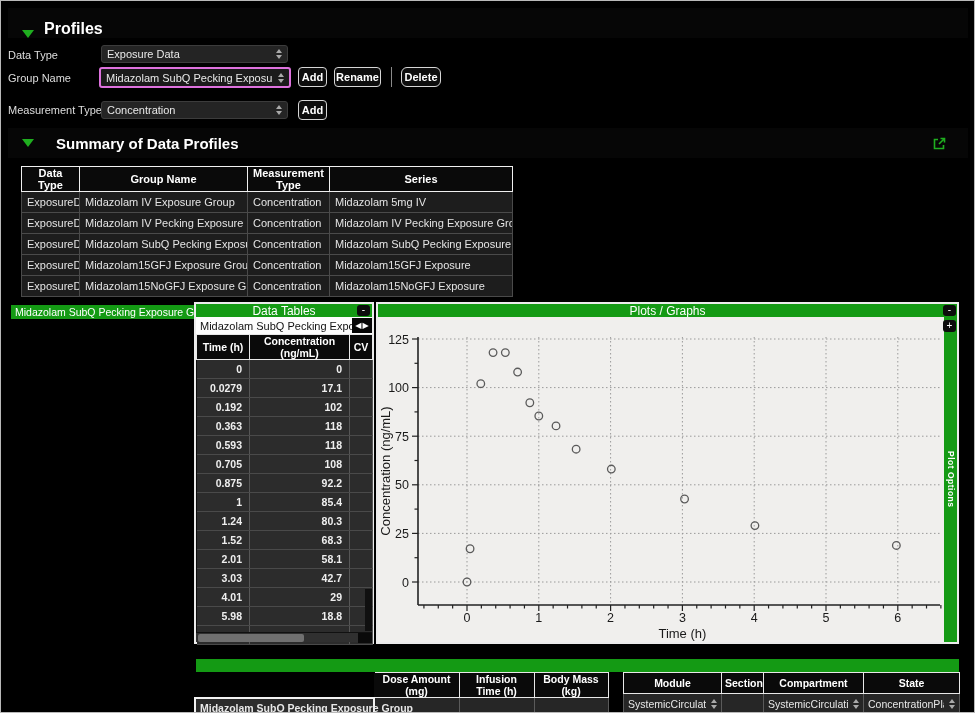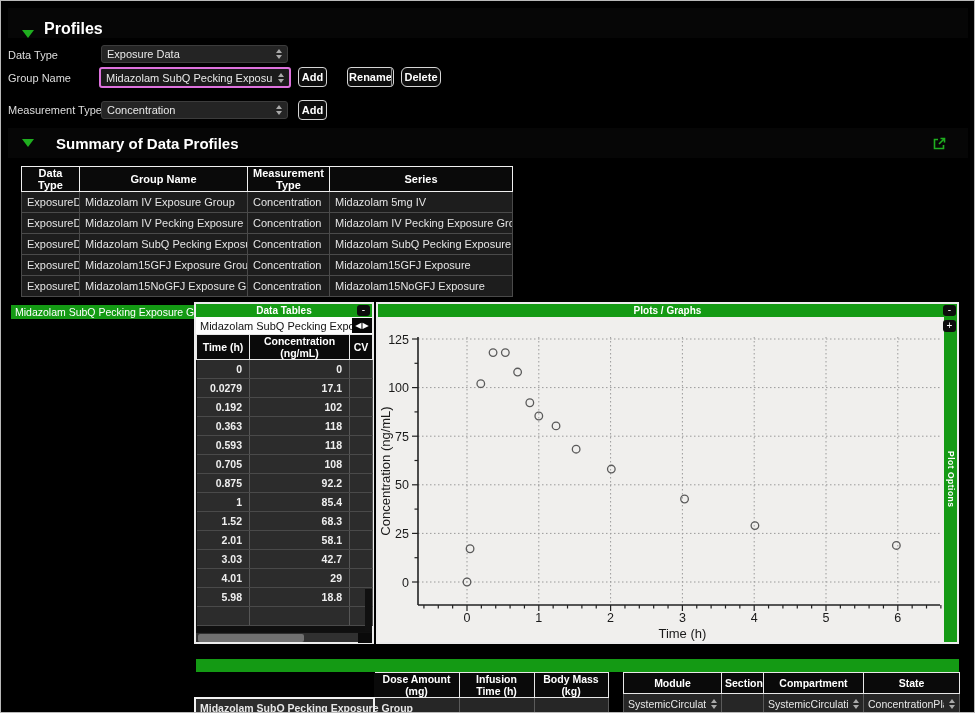--- a/index.html
+++ b/index.html
@@ -36,21 +36,21 @@
   table { border-collapse:collapse; table-layout:fixed; }
   .sumtbl th { background:#0a0a0a; border:1px solid #f0f0f0; color:#fff;
     font-size:11px; font-weight:700; height:17px; padding:0 3px; }
   .sumtbl td { background:#1d1d1d; border:1px solid #4a4a4a; color:#e4e4e4;
     font-size:11px; height:21px; padding:0 5px; text-align:left; white-space:nowrap; overflow:hidden; }
 
   
   .panel { border:2px solid #ececec; background:#0f0f0f; }
   .panel-head { background:#149a14; height:13px; position:relative;
     display:flex; align-items:center; justify-content:center; }
-  .panel-head .ph-title { color:#fff; font-size:10px; font-weight:700; }
+  .panel-head .ph-title { color:#fff; font-size:12px; font-weight:400; }
   .sqbtn { position:absolute; background:#0c0c0c; color:#fff; border-radius:3px;
     font-size:10px; line-height:9px; text-align:center; cursor:pointer; }
 
   
   .tabbar { background:#fdfdfd; height:17px; display:flex; align-items:center; position:relative; }
   .tabbar .tab-label { color:#111; font-size:11px; padding-left:4px; white-space:nowrap; overflow:hidden; flex:1; }
   .tab-arrows { background:#060606; height:15px; width:20px; display:flex; align-items:center; justify-content:center; gap:1px; }
   .tab-arrows span { color:#fff; font-size:8px; cursor:pointer; }
   .dtbl th { background:#0a0a0a; border:1px solid #e8e8e8; color:#fff; font-size:10.5px; font-weight:700; height:19px; padding:0 2px; }
   .dtbl td { background:#2c2c2c; border-right:1px solid #565656; border-bottom:1px solid #4a4a4a;
@@ -98,21 +98,21 @@
 
 <div class="abs form-label" style="left:7px; top:71px;">Group Name</div>
 <div class="abs dd magenta" style="left:98px; top:66px; width:192px; height:21px;">
   <span class="dd-text">Midazolam SubQ Pecking Exposure Group</span>
   <span class="spin">
       <i class="up"></i>
       <i class="dn"></i>
     </span>
 </div>
 <div class="abs btn" style="left:297px; top:66px; width:29px; height:20px;">Add</div>
-<div class="abs btn" style="left:333px; top:66px; width:47px; height:20px;margin-left:13px;">Rename</div>
+<div class="abs btn" style="left:333px; top:66px; width:47px; height:20px;">Rename</div>
 <div class="abs vdivider" style="left:390px; top:66px; height:20px;"></div>
 <div class="abs btn" style="left:400px; top:66px; width:40px; height:20px;border-radius:6px;">Delete</div>
 
 <div class="abs form-label" style="left:7px; top:103px;">Measurement Type</div>
 <div class="abs dd" style="left:100px; top:100px; width:187px; height:18px;">
   <span class="dd-text">Concentration</span>
   <span class="spin">
       <i class="up"></i>
       <i class="dn"></i>
     </span>
@@ -236,20 +236,25 @@
           <td></td>
         </tr>
         <tr>
           <td>0.875</td>
           <td>92.2</td>
           <td></td>
         </tr>
         <tr>
           <td>1</td>
           <td>85.4</td>
+          <td></td>
+        </tr>
+        <tr>
+          <td>1.24</td>
+          <td>80.3</td>
           <td></td>
         </tr>
         <tr>
           <td>1.52</td>
           <td>68.3</td>
           <td></td>
         </tr>
         <tr>
           <td>2.01</td>
           <td>58.1</td>

